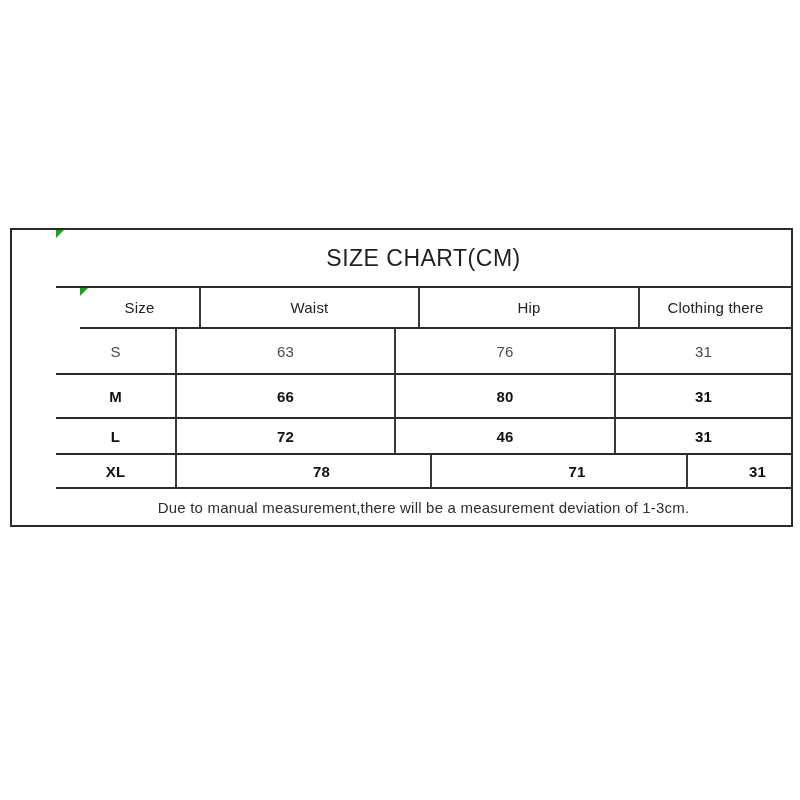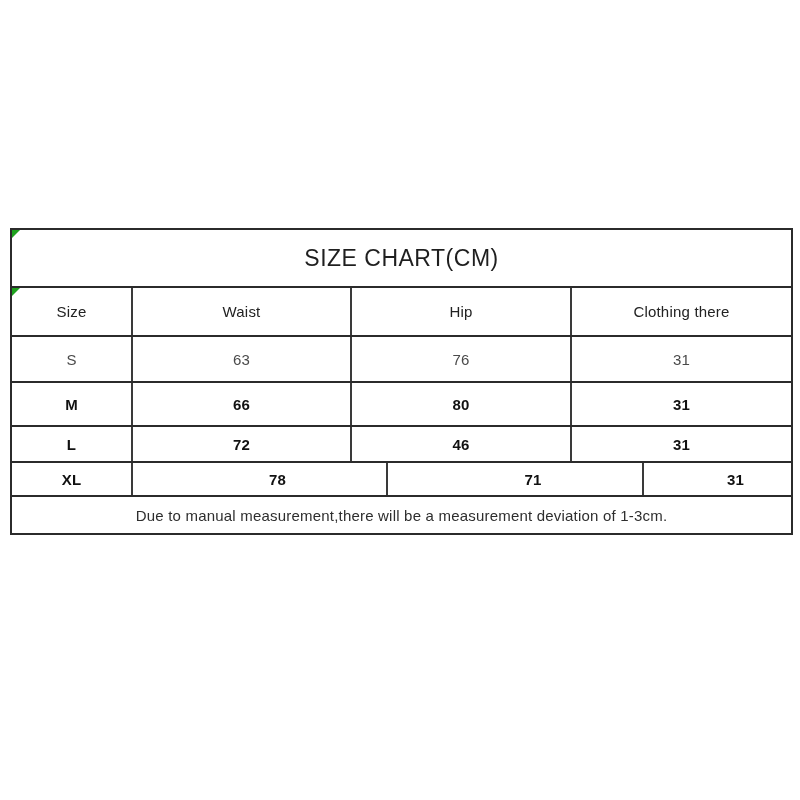--- a/index.html
+++ b/index.html
@@ -16,20 +16,21 @@
     overflow: hidden;
   }
   .chart-table {
     position: absolute;
     left: 10px;
     top: 228px;
     width: 783px;
     box-sizing: border-box;
     border: 2px solid #2b2b2b;
     background: #ffffff;
+    padding-left: 44px;
   }
   .row {
     position: relative;
     box-sizing: border-box;
     display: grid;
     grid-template-columns: 121px 219px 220px 1fr;
     align-items: center;
     border-bottom: 2px solid #2b2b2b;
   }
   .row:last-child { border-bottom: none; }
@@ -51,21 +52,21 @@
     height: 58px;
     justify-content: center;
     align-items: center;
     border-bottom: 2px solid #2b2b2b;
   }
   .title-text {
     font-size: 23px;
     color: #1f1f1f;
     letter-spacing: 0.5px;
   }
-  .header-row { height: 49px; }
+  .header-row { height: 41px; margin-left: 24px; }
   .header-row .cell { color: #222222; }
 
   .row-s  { height: 46px; }
   .row-m  { height: 44px; }
   .row-l  { height: 36px; }
   .row-xl { height: 34px; gap: 36px; }
 
   .row-s .cell { color: #4a4a4a; font-weight: normal; }
   .bold-row .cell { color: #111111; font-weight: bold; }
 

